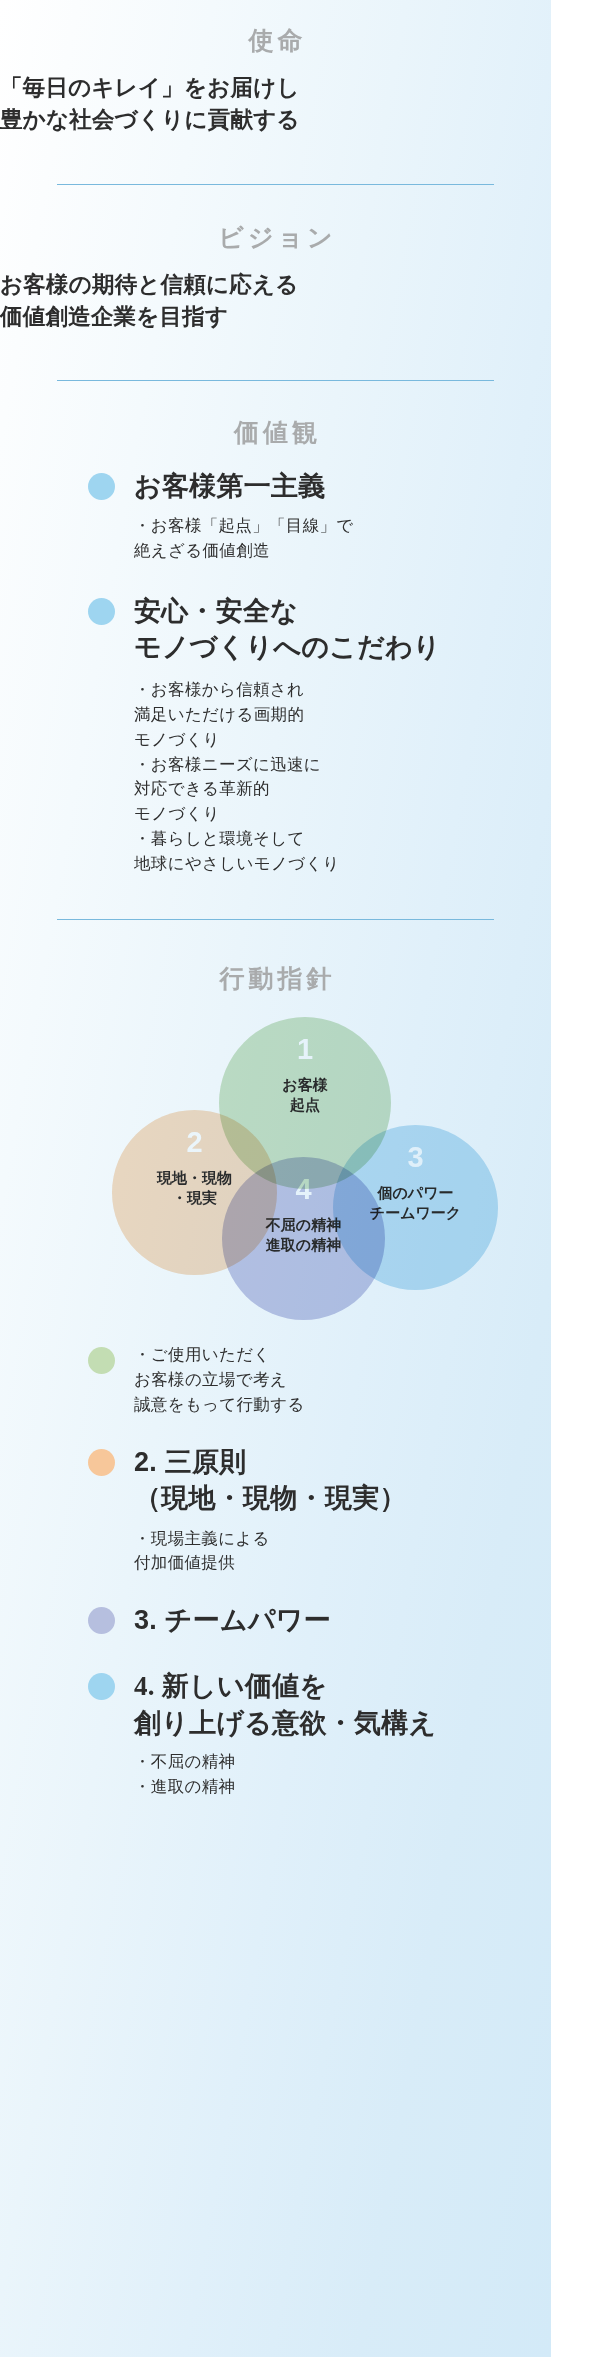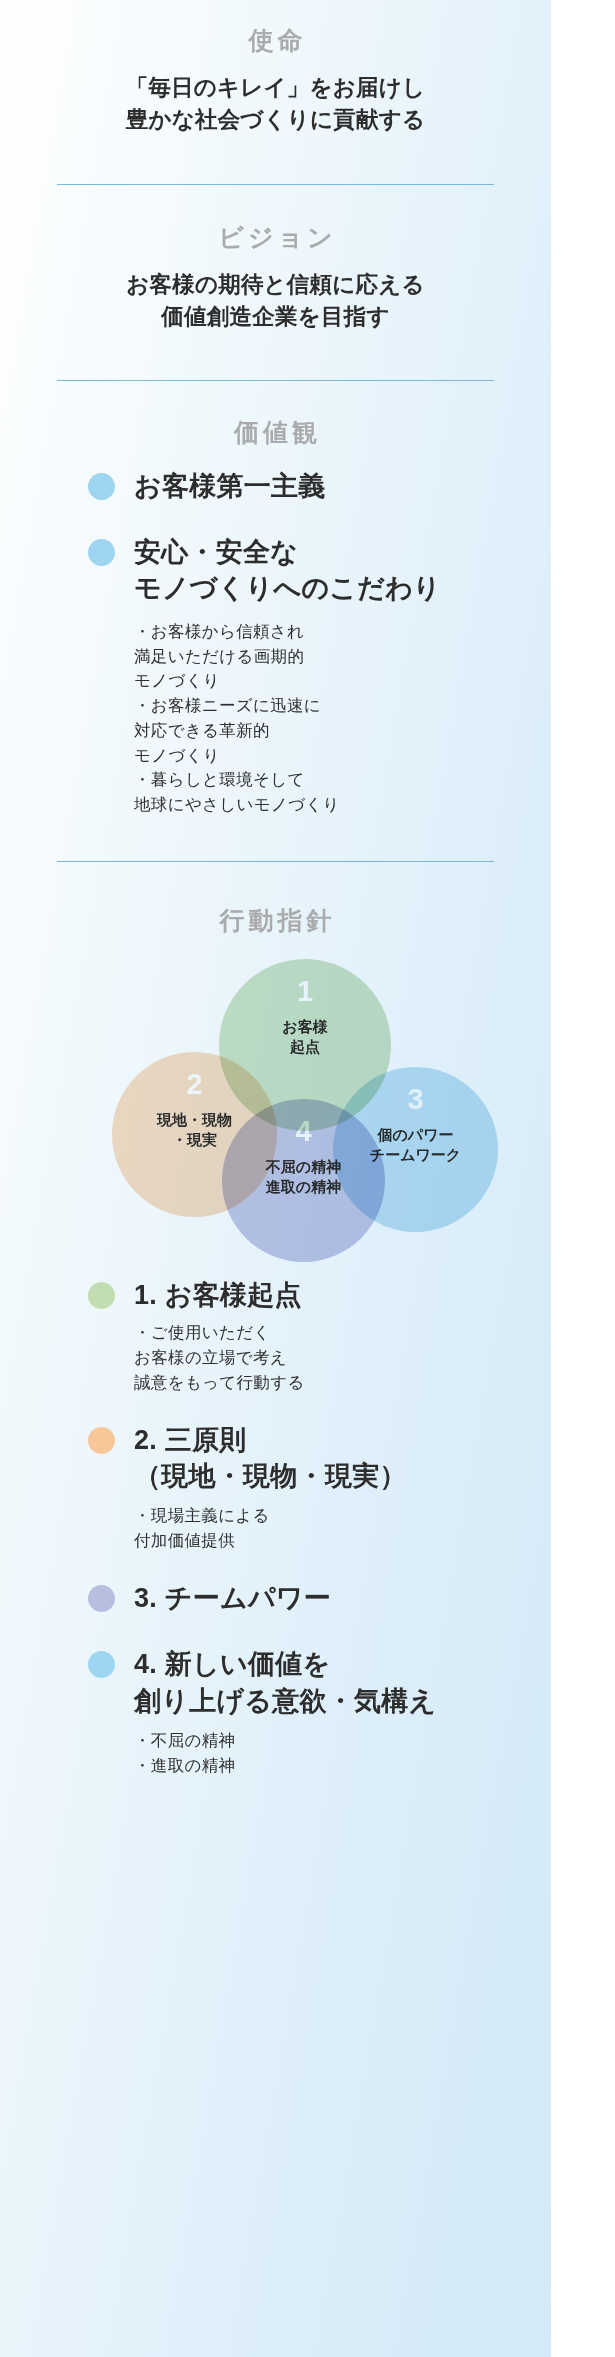--- a/index.html
+++ b/index.html
@@ -31,21 +31,21 @@
   .section { position:relative; width:100%; }
   .sec-title {
     text-align:center;
     color:#a9abac;
     font-weight:700;
     letter-spacing:0.16em;
     text-indent:0.16em;
   }
   .sec-title.big { font-size:25px; }
   .body-line {
-    text-align:center;
+    text-align:left;
     color:#2d2d2d;
     font-weight:700;
     font-size:22.5px;
     line-height:1.44;
     letter-spacing:0.01em;
   }
   .divider {
     height:0;
     border-top:1.6px solid #79b9dd;
     margin:0 auto;
@@ -124,20 +124,24 @@
   <div class="divider"></div>
 
   <div class="section" style="padding-top:35px;">
     <div class="sec-title big">価値観</div>
 
     <div style="height:19px"></div>
 
     <div class="item" style="margin-left:88px; width:440px;">
       <span class="dot" style="background:#9ed5f0"></span>
       <div class="item-title">お客様第一主義</div>
+      <div class="sub" style="margin-top:9px;">
+        <p>・お客様「起点」「目線」で
+絶えざる価値創造</p>
+      </div>
     </div>
 
     <div style="height:30px"></div>
 
     <div class="item" style="margin-left:88px; width:450px;">
       <span class="dot" style="background:#9ed5f0"></span>
       <div class="item-title" style="white-space:pre;">安心・安全な
 モノづくりへのこだわり</div>
       <div class="sub" style="margin-top:12px;">
         <p>・お客様から信頼され
@@ -188,21 +192,20 @@
         <span class="cnum">4</span>
         <span class="clabel" style="margin-top:11px;">不屈の精神
 進取の精神</span>
       </div>
     </div>
 
     <div style="height:28px"></div>
 
     <div class="item" style="margin-left:88px; width:450px;">
       <span class="dot" style="background:#c3ddb3"></span>
-      <div class="item-title" style="white-space:pre;">1. お客様起点</div>
       <div class="sub" style="margin-top:7px;">
         <p>・ご使用いただく
 お客様の立場で考え
 誠意をもって行動する</p>
       </div>
     </div>
 
     <div style="height:27px"></div>
 
     <div class="item" style="margin-left:88px; width:450px;">
@@ -217,21 +220,21 @@
 
     <div style="height:27px"></div>
 
     <div class="item" style="margin-left:88px; width:450px;">
       <span class="dot" style="background:#b6bfdf"></span>
       <div class="item-title" style="white-space:pre;">3. チームパワー</div>
     </div>
 
     <div style="height:30px"></div>
 
-    <div class="item" style="margin-left:88px; width:460px;">
+    <div class="item" style="margin-left:88px; width:460px;font-family:Liberation Serif, serif;">
       <span class="dot" style="background:#9ed5f0"></span>
       <div class="item-title" style="white-space:pre;">4. 新しい価値を
 創り上げる意欲・気構え</div>
       <div class="sub" style="margin-top:9px;">
         <p>・不屈の精神
 ・進取の精神</p>
       </div>
     </div>
 
   </div>

